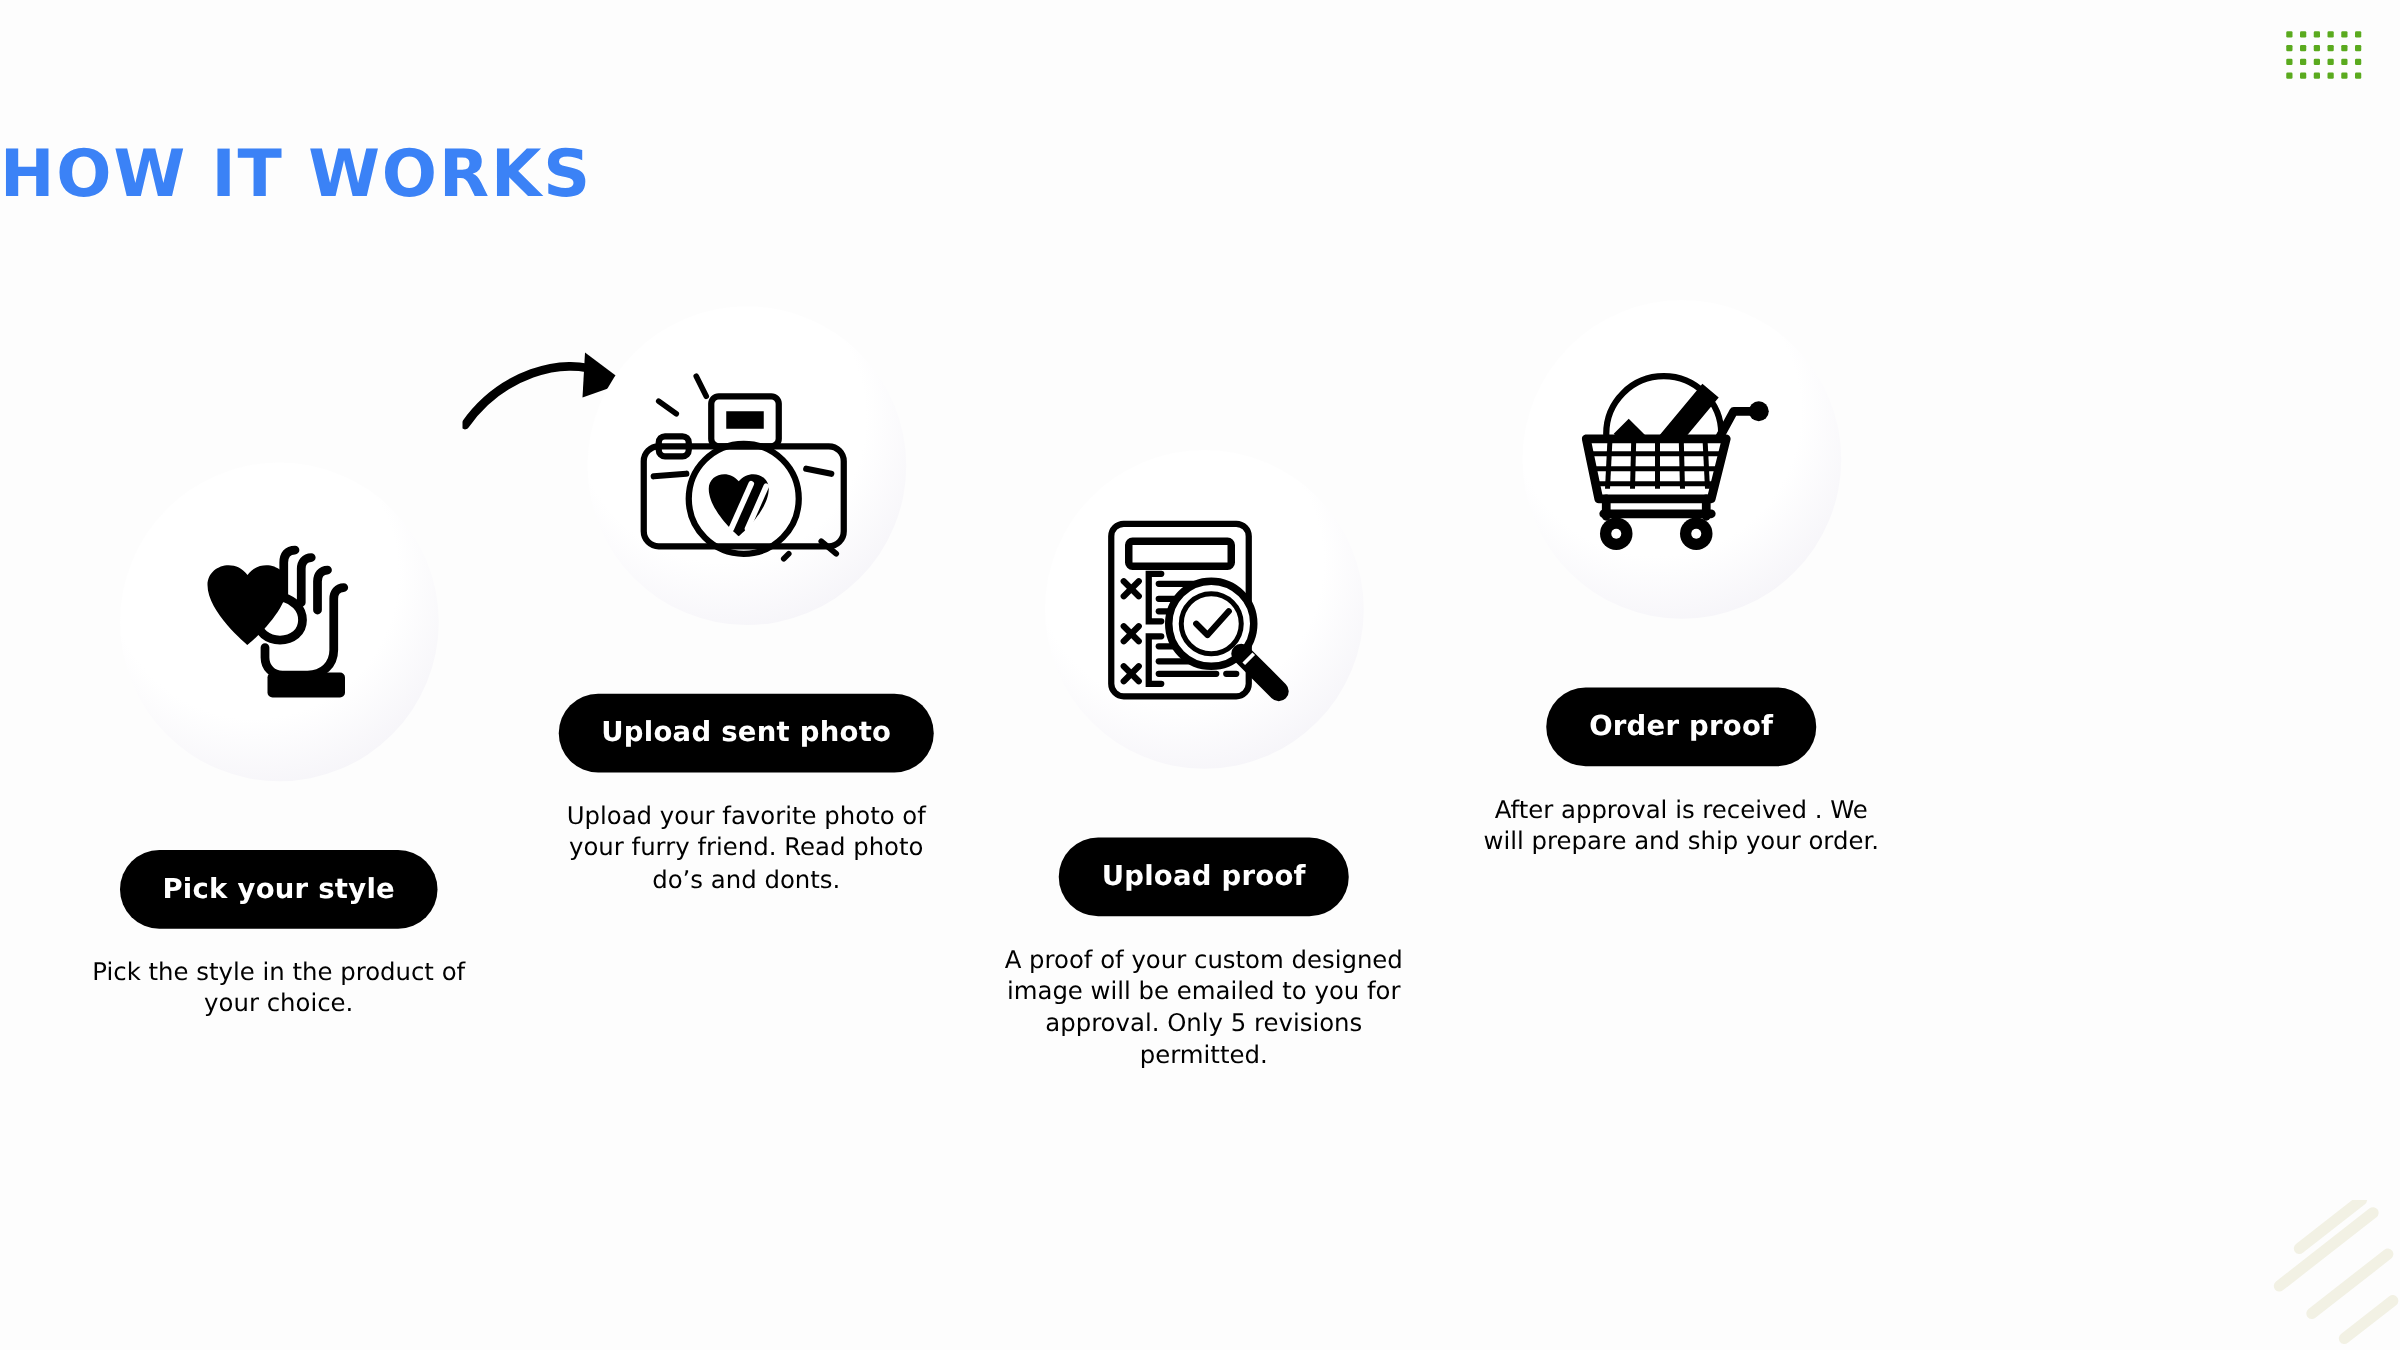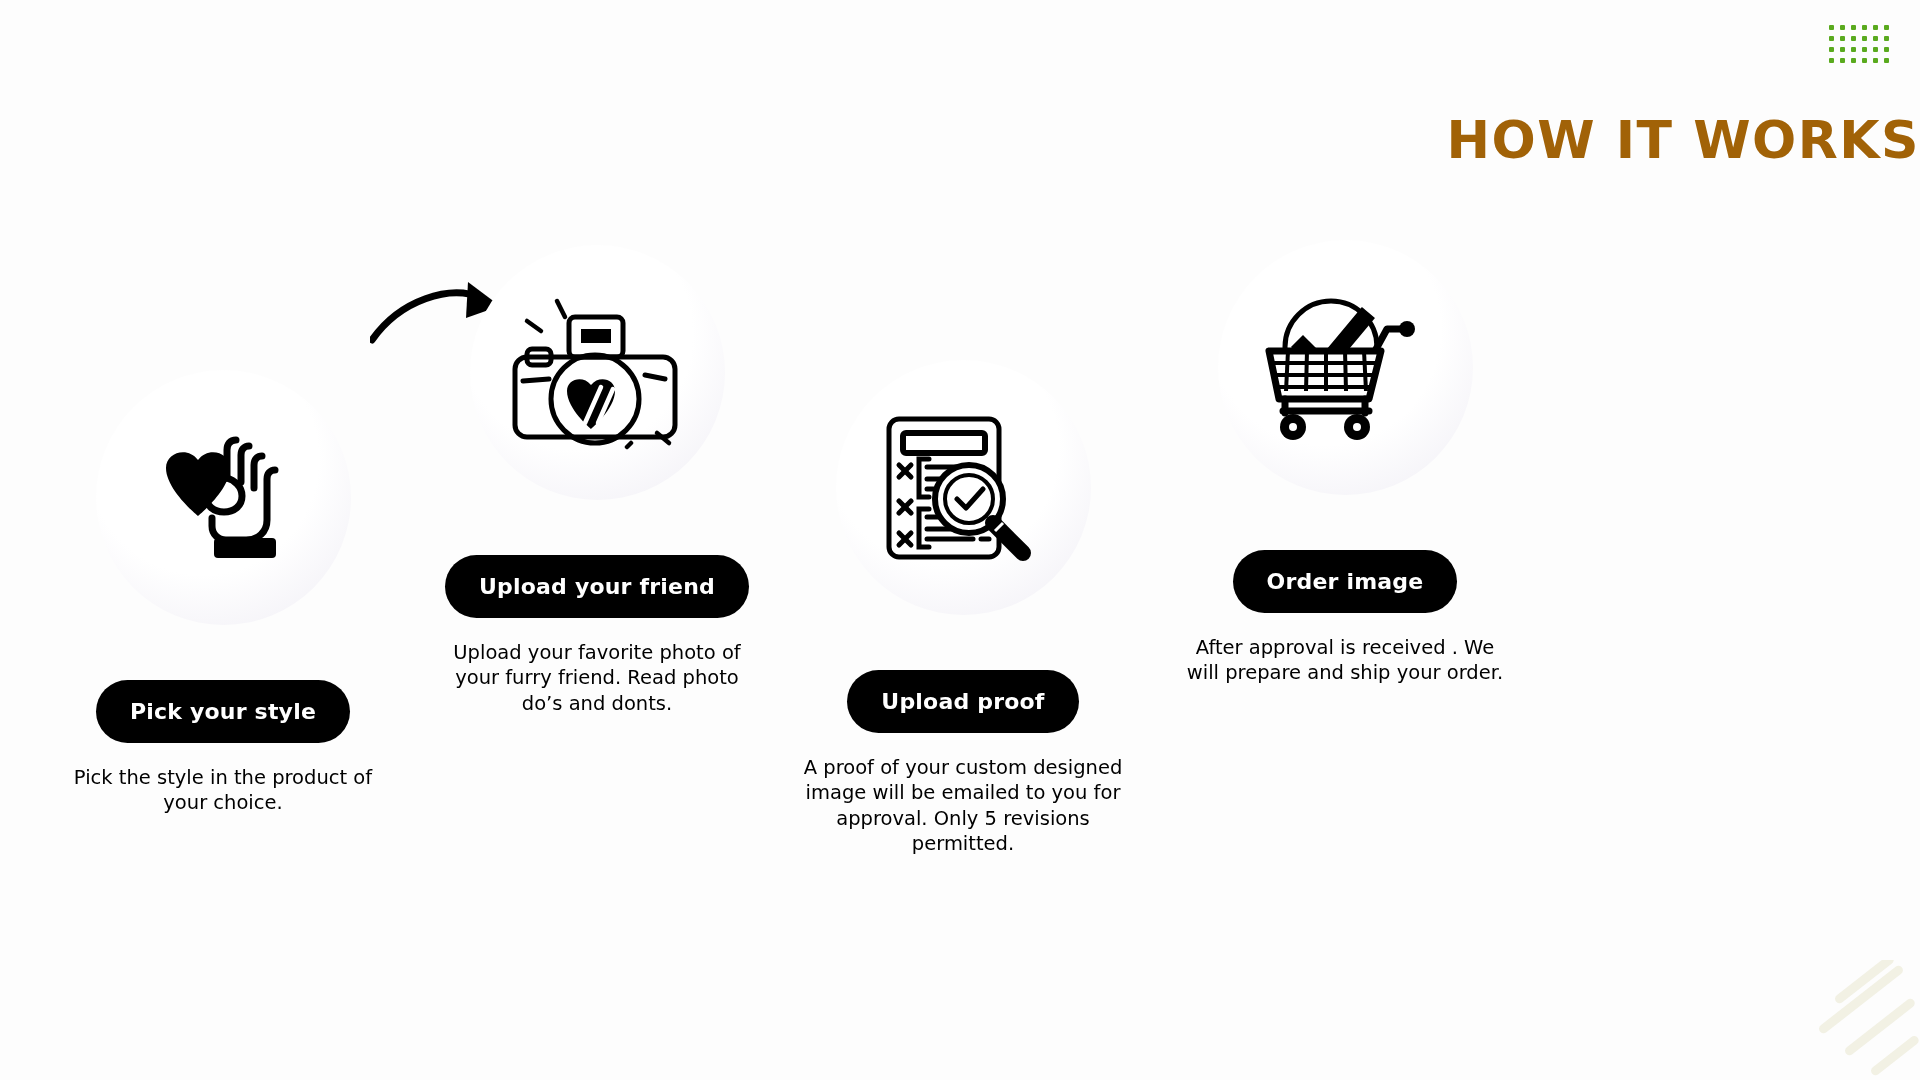--- a/index.html
+++ b/index.html
@@ -61,25 +61,25 @@
   .corner-stripes span:nth-child(2) { width: 104px; left: 30px; bottom: 44px; }
   .corner-stripes span:nth-child(3) { width: 86px;  left: 56px; bottom: 22px; }
   .corner-stripes span:nth-child(4) { width: 58px;  left: 82px; bottom: 2px; }
 
   
   .page-title {
     position: absolute;
     top: 110px;
     left: 0;
     width: 100%;
-    text-align: right;
+    text-align: left;
     font-size: 52px;
     font-weight: 700;
     letter-spacing: 1.5px;
-    color: #a16207;
+    color: #3b82f6;
     font-family: "DejaVu Sans", sans-serif;
   }
 
   
   .stage {
     position: absolute;
     top: 0; left: 0;
     width: 1920px;
     height: 1080px;
   }
@@ -255,21 +255,21 @@
 
           <path d="M62 96 C62 84, 78 80, 86 90 C94 80, 110 84, 110 96 C110 114, 86 134, 86 134 C86 134, 62 114, 62 96 Z" fill="#000"></path>
 
           <g stroke="#fff" stroke-width="4.5" stroke-linecap="round">
             <line x1="96" y1="92" x2="80" y2="128"></line>
             <line x1="108" y1="94" x2="93" y2="128"></line>
           </g>
         </svg>
       </span>
     </div>
-    <button class="pill">Upload your friend</button>
+    <button class="pill">Upload sent photo</button>
     <p class="desc">Upload your favorite photo of your furry friend. Read photo do’s and donts.</p>
   </div>
 
   <div class="step" id="step-3">
     <div class="circle">
       <span>
         <svg width="160" height="150" viewBox="0 0 160 150">
 
           <rect x="6" y="6" width="110" height="138" rx="10" fill="none" stroke="#000" stroke-width="5"></rect>
 
@@ -347,21 +347,21 @@
           <path d="M26 106 L26 120" stroke="#000" stroke-width="7" stroke-linecap="round"></path>
           <path d="M106 106 L106 120" stroke="#000" stroke-width="7" stroke-linecap="round"></path>
 
           <circle cx="34" cy="134" r="13" fill="#000"></circle>
           <circle cx="34" cy="134" r="4" fill="#fff"></circle>
           <circle cx="98" cy="134" r="13" fill="#000"></circle>
           <circle cx="98" cy="134" r="4" fill="#fff"></circle>
         </svg>
       </span>
     </div>
-    <button class="pill">Order image</button>
+    <button class="pill">Order proof</button>
     <p class="desc">After approval is received . We will prepare and ship your order.</p>
   </div>
 
 </div>
 
 <div class="corner-stripes">
   <span></span>
   <span></span>
   <span></span>
   <span></span>

